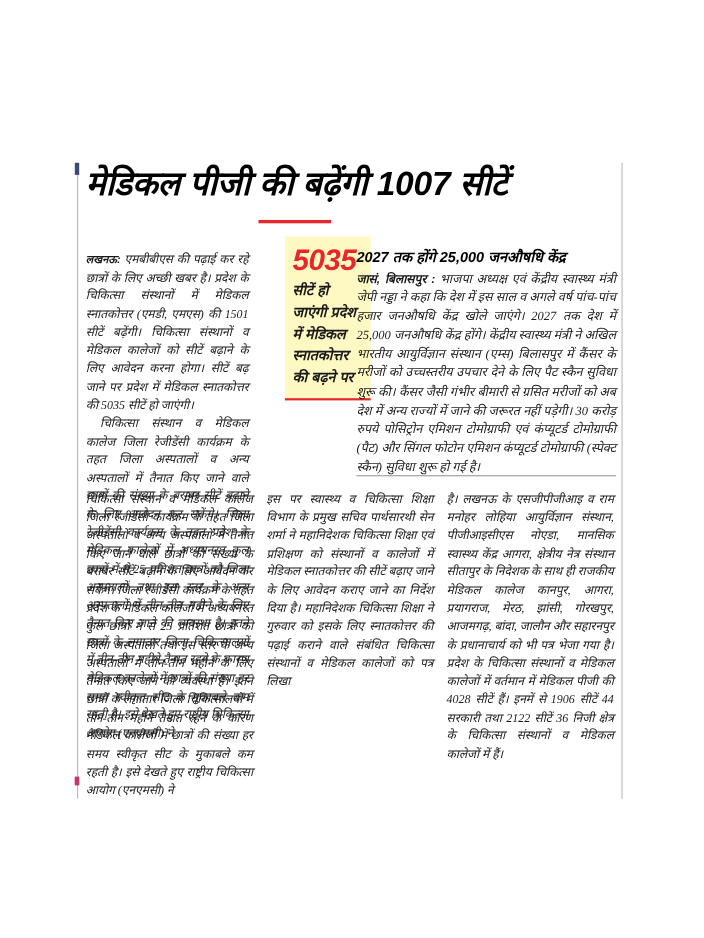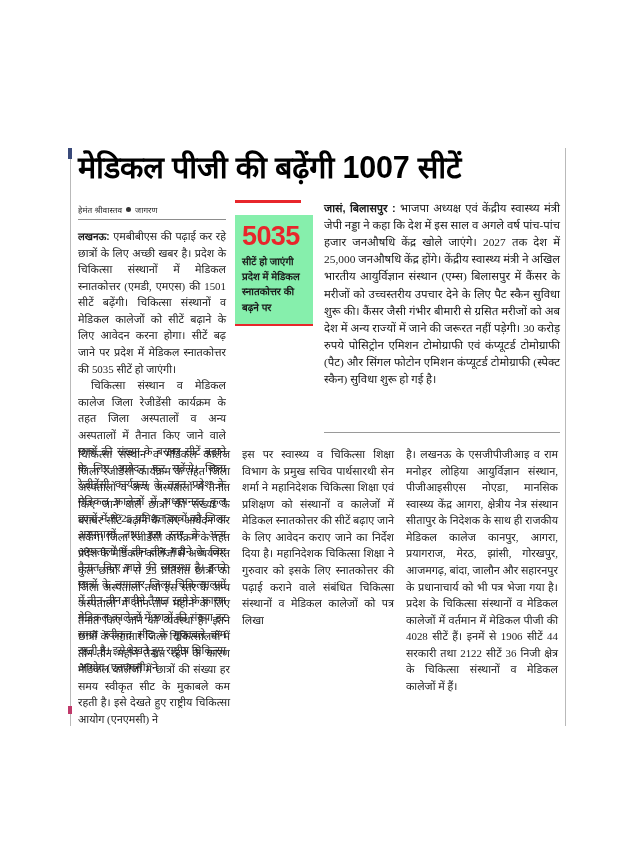--- a/index.html
+++ b/index.html
@@ -41,20 +41,21 @@
   }
   .edge-tick.tl { left: 68px; top: 148px; }
   .edge-tick.bl { left: 68px; top: 707px; background: #c0396a; height: 7px; }
 
   .clip {
     position: absolute;
     left: 78px;
     top: 150px;
     width: 482px;
     height: 576px;
+    font-style: italic;
   }
 
   
   .headline {
     font-family: "Liberation Sans", "DejaVu Sans", sans-serif;
     font-weight: 700;
     font-size: 30.5px;
     line-height: 1.12;
     letter-spacing: -0.2px;
     color: #000;
@@ -136,36 +137,37 @@
     top: 5px;
     width: 5px;
     height: 5px;
     border-radius: 50%;
     background: #5b5b5b;
   }
 
   .stat-box {
     margin-top: 12px;
     width: 78px;
-    background: #86efac;
+    background: #fef9c3;
     padding: 8px 6px 9px 7px;
     box-sizing: border-box;
     border-bottom: 2px solid #e8262b;
+    margin-left: 24px;
   }
   .stat-number {
     font-family: "Liberation Sans", "DejaVu Sans", sans-serif;
     font-weight: 700;
     font-size: 27px;
     line-height: 1;
     color: #e8262b;
     letter-spacing: -0.6px;
   }
   .stat-caption {
     font-family: "Liberation Sans", "DejaVu Sans", sans-serif;
-    font-size: 10px;
+    font-size: 13px;
     font-weight: 700;
     line-height: 1.52;
     color: #1b1b1b;
     margin-top: 4px;
   }
 
   
   .side-col {
     position: absolute;
     left: 246px;
@@ -250,46 +252,41 @@
 
   <div class="edge-rule left"></div>
   <div class="edge-rule right"></div>
   <div class="edge-tick tl"></div>
   <div class="edge-tick bl"></div>
 
   <div class="clip">
 
     <h1 class="headline">मेडिकल पीजी की बढ़ेंगी 1007 सीटें</h1>
 
-    <div class="byline-block">
-      <div class="byline">
-        <span>हेमंत श्रीवास्तव</span><span class="dot"></span><span>जागरण</span>
-      </div>
-      <div class="byline-rule"></div>
-    </div>
 
     <div class="top-zone">
 
       <div class="lead-col">
         <div class="body">
           <p><span class="dateline-lead">लखनऊ:</span><span> एमबीबीएस की पढ़ाई कर रहे छात्रों के लिए अच्छी खबर है। प्रदेश के चिकित्सा संस्थानों में मेडिकल स्नातकोत्तर (एमडी, एमएस) की 1501 सीटें बढ़ेंगी। चिकित्सा संस्थानों व मेडिकल कालेजों को सीटें बढ़ाने के लिए आवेदन करना होगा। सीटें बढ़ जाने पर प्रदेश में मेडिकल स्नातकोत्तर की 5035 सीटें हो जाएंगी।</span></p>
           <p>चिकित्सा संस्थान व मेडिकल कालेज जिला रेजीडेंसी कार्यक्रम के तहत जिला अस्पतालों व अन्य अस्पतालों में तैनात किए जाने वाले छात्रों की संख्या के बराबर सीटें बढ़ाने के लिए आवेदन कर सकेंगे। जिला रेजीडेंसी कार्यक्रम के तहत प्रदेश के मेडिकल कालेजों में अध्ययनरत कुल छात्रों में से 25 प्रतिशत छात्रों को जिला अस्पतालों तथा इस स्तर के अन्य अस्पतालों में तीन-तीन महीने के लिए तैनात किए जाने की व्यवस्था है। इतने छात्रों के लगातार जिला चिकित्सालयों में तीन-तीन महीने तैनात रहने के कारण मेडिकल कालेजों में छात्रों की संख्या हर समय स्वीकृत सीट के मुकाबले कम रहती है। इसे देखते हुए राष्ट्रीय चिकित्सा आयोग (एनएमसी) ने</p>
         </div>
       </div>
 
       <div class="callout-col">
         <div class="red-rule-top"></div>
         <div class="stat-box">
           <div class="stat-number">5035</div>
           <div class="stat-caption">सीटें हो जाएंगी प्रदेश में मेडिकल स्नातकोत्तर की बढ़ने पर</div>
         </div>
       </div>
 
       <div class="side-col">
 
+        <div class="side-head">2027 तक होंगे 25,000 जनऔषधि केंद्र</div>
         <div class="side-body">
           <span class="dateline">जासं, बिलासपुर :</span><span> भाजपा अध्यक्ष एवं केंद्रीय स्वास्थ्य मंत्री जेपी नड्डा ने कहा कि देश में इस साल व अगले वर्ष पांच-पांच हजार जनऔषधि केंद्र खोले जाएंगे। 2027 तक देश में 25,000 जनऔषधि केंद्र होंगे। केंद्रीय स्वास्थ्य मंत्री ने अखिल भारतीय आयुर्विज्ञान संस्थान (एम्स) बिलासपुर में कैंसर के मरीजों को उच्चस्तरीय उपचार देने के लिए पैट स्कैन सुविधा शुरू की। कैंसर जैसी गंभीर बीमारी से ग्रसित मरीजों को अब देश में अन्य राज्यों में जाने की जरूरत नहीं पड़ेगी। 30 करोड़ रुपये पोसिट्रोन एमिशन टोमोग्राफी एवं कंप्यूटर्ड टोमोग्राफी (पैट) और सिंगल फोटोन एमिशन कंप्यूटर्ड टोमोग्राफी (स्पेक्ट स्कैन) सुविधा शुरू हो गई है।</span>
         </div>
       </div>
 
     </div>
 
     <div class="mid-rule"></div>
 
     <div class="lower">

